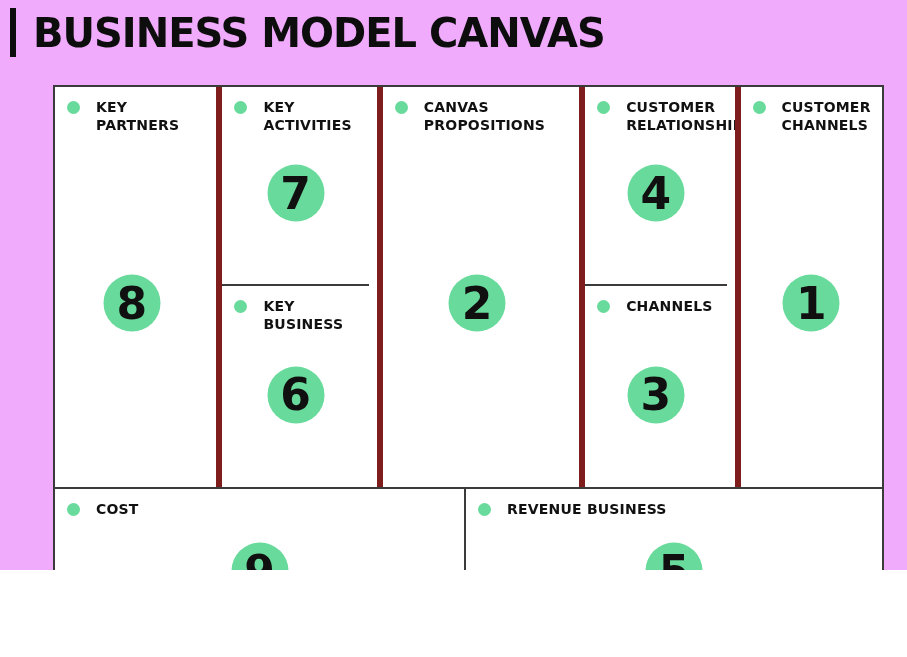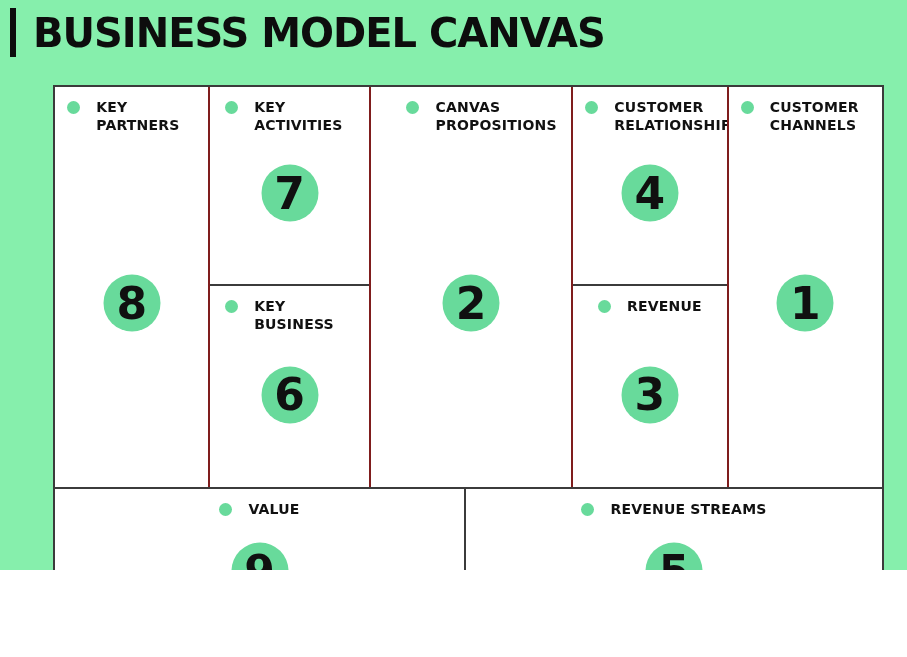--- a/index.html
+++ b/index.html
@@ -1,19 +1,19 @@
 <!DOCTYPE html>
 <html><head>
 <meta charset="utf-8">
 <style>
   * { margin:0; padding:0; box-sizing:border-box; }
   html,body { background:#ffffff; }
   body { font-family:"DejaVu Sans", sans-serif; }
   .stage {
-    position:relative; width:907px; height:570px; background:#86efac; overflow:hidden;
+    position:relative; width:907px; height:570px; background:#f0abfc; overflow:hidden;
   }
   
   .title-block {
     position:absolute; left:10px; top:8px;
     display:flex; align-items:center; gap:17px;
   }
   .title-bar { width:6px; height:49px; background:#0d0d0d; }
   .page-title {
     font-size:40px; font-weight:bold; color:#0d0d0d;
     letter-spacing:-1px; white-space:nowrap;
@@ -23,30 +23,30 @@
     position:absolute; left:53px; top:85px; width:831px; height:560px;
     border:2px solid #3b3b3b; border-bottom:4px solid #878787;
     display:flex; flex-direction:column; background:#fff;
   }
   .top-section {
     height:402px; flex:none;
     display:grid; grid-template-columns:154fr 161fr 203fr 156fr 156fr;
     border-bottom:2px solid #3b3b3b;
   }
   .top-section > .col { min-width:0; }
-  .top-section > .col + .col { border-left:2px solid #7f1d1d; }
+  .top-section > .col + .col { border-left:6px solid #7f1d1d;margin-left:8px; }
   .split { display:grid; grid-template-rows:200fr 202fr; }
   .split > .cell-top { border-bottom:2px solid #3b3b3b; }
   .bottom-section {
     flex:1; display:grid; grid-template-columns:411fr 420fr;
   }
   .bottom-section > .cell + .cell { border-left:2px solid #3b3b3b; }
   .cell { position:relative; padding:11px 12px; background:#fff; min-width:0; }
   
-  .cell-header { display:flex; align-items:flex-start; gap:16px;justify-content:center; }
+  .cell-header { display:flex; align-items:flex-start; gap:16px; }
   .dot {
     width:13px; height:13px; border-radius:50%;
     background:#68da9b; margin-top:3px; flex:none;
   }
   .cell-label {
     font-size:14px; font-weight:bold; color:#111111;
     line-height:1.3; letter-spacing:0.2px;
   }
   .narrow .cell-label { max-width:100px; }
   
@@ -113,50 +113,50 @@
         <div class="cell cell-top narrow">
           <div class="cell-header">
             <span class="dot"></span>
             <span class="cell-label">CUSTOMER RELATIONSHIPS</span>
           </div>
           <div class="num-circle">4</div>
         </div>
         <div class="cell narrow">
           <div class="cell-header">
             <span class="dot"></span>
-            <span class="cell-label">REVENUE</span>
+            <span class="cell-label">CHANNELS</span>
           </div>
           <div class="num-circle">3</div>
         </div>
       </div>
 
       <div class="col cell narrow">
         <div class="cell-header">
           <span class="dot"></span>
           <span class="cell-label">CUSTOMER CHANNELS</span>
         </div>
         <div class="num-circle">1</div>
       </div>
 
     </div>
 
     <div class="bottom-section">
 
       <div class="cell">
         <div class="cell-header">
           <span class="dot"></span>
-          <span class="cell-label">VALUE</span>
+          <span class="cell-label">COST</span>
         </div>
         <div class="num-circle">9</div>
       </div>
 
       <div class="cell">
         <div class="cell-header">
           <span class="dot"></span>
-          <span class="cell-label">REVENUE STREAMS</span>
+          <span class="cell-label">REVENUE BUSINESS</span>
         </div>
         <div class="num-circle">5</div>
       </div>
 
     </div>
 
   </div>
 
   <div class="bottom-dashes"></div>
 

